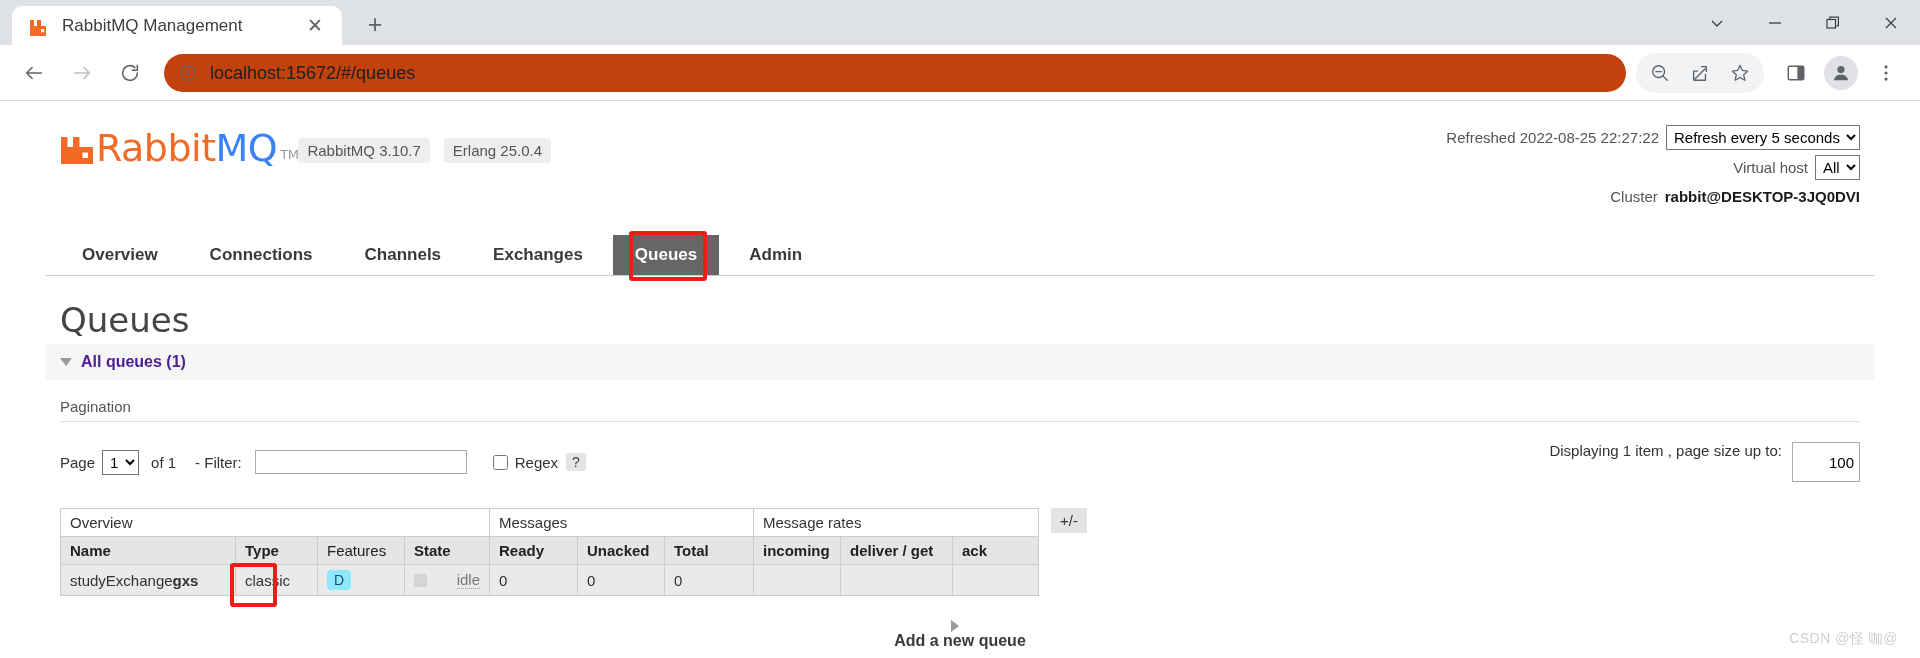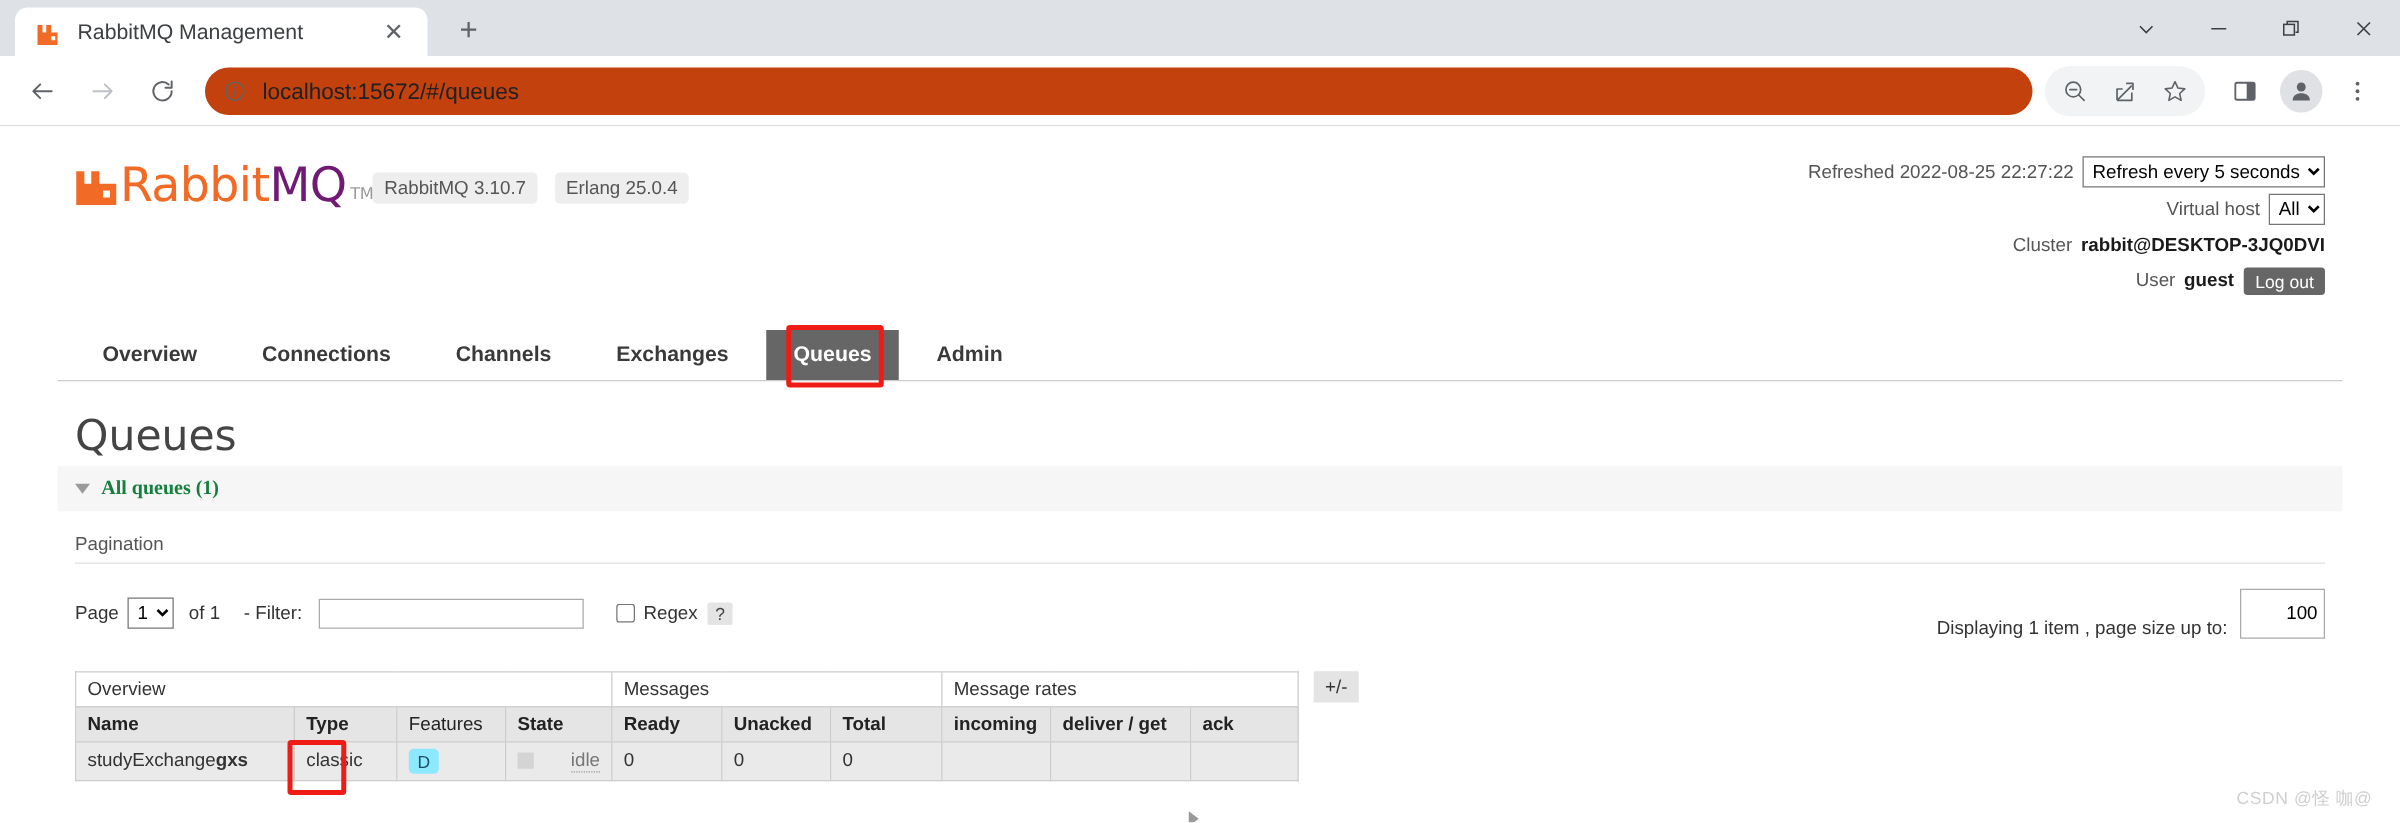--- a/index.html
+++ b/index.html
@@ -189,21 +189,21 @@
   }
   .logo-text {
     font-size: 38px;
     letter-spacing: -0.5px;
     line-height: 1;
     font-family: "DejaVu Sans", sans-serif;
     display: flex;
     align-items: baseline;
   }
   .logo-rabbit { color: #f26b26; font-weight: 400; }
-  .logo-mq { color: #701a75; font-weight: 400; }
+  .logo-mq { color: #3b82f6; font-weight: 400; }
   .logo-tm {
     font-size: 13px;
     color: #9a9a9a;
     margin-left: 3px;
     position: relative;
     top: -2px;
     text-align: center;
   }
   .logo-mark {
     width: 34px; height: 34px;
@@ -304,24 +304,24 @@
     margin: 24px 0 4px 0;
     padding-left: 14px;
     font-family: "DejaVu Sans", sans-serif;
   }
 
   .section-bar {
     background: #f6f6f6;
     padding: 9px 14px;
     font-size: 16px;
     font-weight: bold;
-    color: #15803d;
-    display: flex;
-    align-items: center;
-    font-family: Liberation Serif, serif;
+    color: #4c1d95;
+    display: flex;
+    align-items: center;
+    font-family: Liberation Sans, sans-serif;
   }
   .caret-down {
     width: 0; height: 0;
     border-left: 6px solid transparent;
     border-right: 6px solid transparent;
     border-top: 8px solid #9a9a9a;
     margin-right: 9px;
     cursor: pointer;
   }
   .caret-right {
@@ -373,21 +373,21 @@
     color: #444444;
     font-size: 14px;
     padding: 1px 6px;
     margin-left: 8px;
     border-radius: 2px;
     cursor: pointer;
   }
   .display-info {
     margin-left: auto;
     display: flex;
-    align-items: flex-end;
+    align-items: flex-start;
     font-size: 15px;
     color: #333333;
   }
   .pagesize-input {
     width: 68px;
     height: 40px;
     border: 1px solid #aaaaaa;
     margin-left: 10px;
     font-size: 15px;
     text-align: right;
@@ -642,25 +642,20 @@
         </div>
         <div class="status-row">
           <span class="status-label">Virtual host</span>
           <select class="mini">
             <option>All</option>
           </select>
         </div>
         <div class="status-row">
           <span class="status-label">Cluster</span>
           <span class="status-strong">rabbit@DESKTOP-3JQ0DVI</span>
-        </div>
-        <div class="status-row">
-          <span class="status-label">User</span>
-          <span class="status-strong">guest</span>
-          <button class="logout-btn">Log out</button>
         </div>
       </div>
     </div>
 
     <div class="mq-nav">
       <div class="mq-tab">Overview</div>
       <div class="mq-tab">Connections</div>
       <div class="mq-tab">Channels</div>
       <div class="mq-tab">Exchanges</div>
       <div class="mq-tab active">Queues</div>

